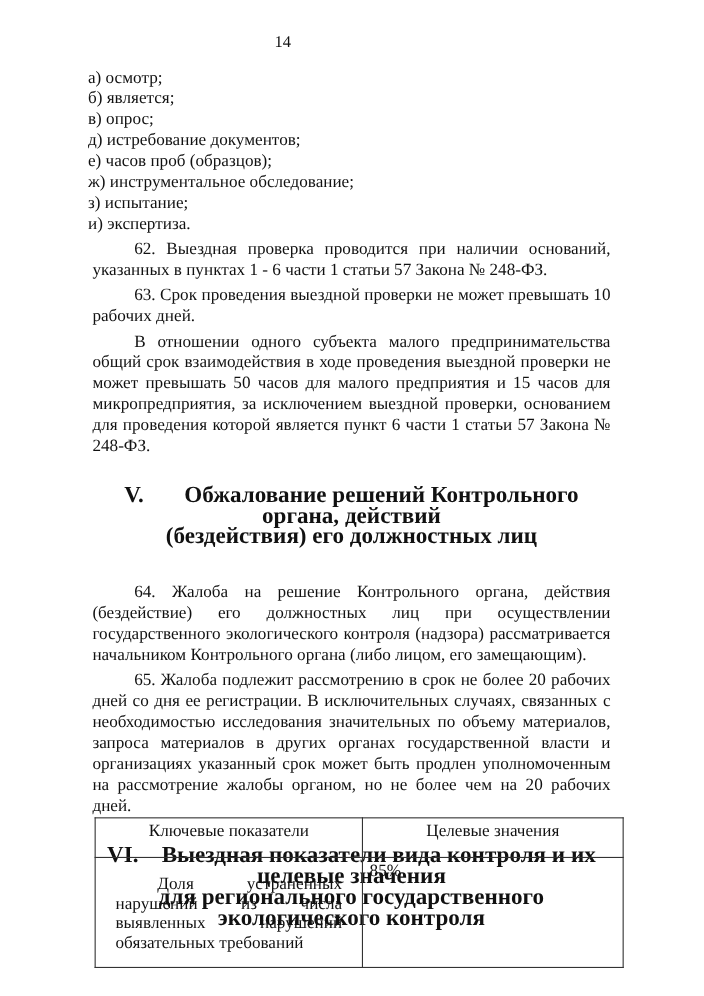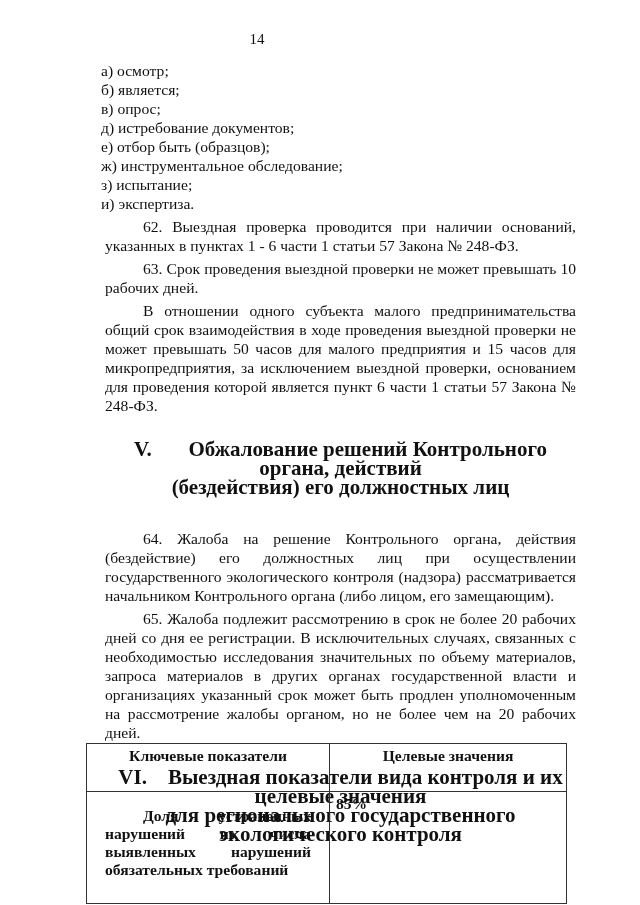--- a/index.html
+++ b/index.html
@@ -1,50 +1,50 @@
 <!DOCTYPE html>
 <html><head>
 <meta charset="utf-8">
 <style>
   html, body { margin: 0; padding: 0; background: #ffffff; }
   body { width: 640px; height: 905px; position: relative; overflow: hidden;
          font-family: "Liberation Serif", "DejaVu Serif", serif; color: #111; }
   .page-number { position: absolute; top: 31px; left: 0; width: 514px; text-align: center; font-size: 15px; }
-  .content { position: absolute; left: 101px; top: 61px; width: 479px; font-size: 15.6px; line-height: 19px; }
+  .content { position: absolute; left: 80px; top: 61px; width: 479px; font-size: 15.6px; line-height: 19px; }
   .item { margin: 0; }
   .para { margin: 4px; text-indent: 38px; text-align: justify; text-align-last: left; }
   .heading { margin: 0; font-weight: bold; text-align: center; font-size: 21px; line-height: 19px; }
   .heading .num { display: inline-block; }
   .spacer-h1a { height: 21px; }
   .spacer-h1b { height: 28px; }
   .spacer-h2a { height: 22px; }
   .spacer-h2b { height: 28px; }
   table.kpi { position: absolute; left: 86px; top: 743px; width: 481px; border-collapse: collapse;
               font-size: 15.6px; line-height: 18px; }
-  table.kpi td { border: 1.5px solid #333; vertical-align: top; padding: 3px 6px 12px 6px; font-weight: bold; }
+  table.kpi td { border: 1.5px solid #333; vertical-align: top; padding: 3px 6px 0 6px; }
   table.kpi tr.head td { height: 32px; }
   table.kpi tr.row td { height: 62px; }
   .col1 { width: 230px; }
   .h-left { text-align: center; }
   .h-right { text-align: center; }
   .cell-text { text-indent: 38px; text-align: justify; text-align-last: left; margin: 12px; }
   .cell-val { text-align: left; margin: 0; }
 </style>
 </head>
 <body>
 
 <div class="page-number">14</div>
 
 <div class="content">
   <div>
     <p class="item" style="padding-left:0">а) осмотр;</p>
     <p class="item">б) является;</p>
     <p class="item">в) опрос;</p>
     <p class="item">д) истребование документов;</p>
-    <p class="item">е) отбор быть (образцов);</p>
+    <p class="item">е) часов проб (образцов);</p>
     <p class="item">ж) инструментальное обследование;</p>
     <p class="item">з) испытание;</p>
     <p class="item">и) экспертиза.</p>
   </div>
   <p class="para">62. Выездная проверка проводится при наличии оснований, указанных в пунктах 1 - 6 части 1 статьи 57 Закона № 248-ФЗ.</p>
   <p class="para">63. Срок проведения выездной проверки не может превышать 10 рабочих дней.</p>
   <p class="para">В отношении одного субъекта малого предпринимательства общий срок взаимодействия в ходе проведения выездной проверки не может превышать 50 часов для малого предприятия и 15 часов для микропредприятия, за исключением выездной проверки, основанием для проведения которой является пункт 6 части 1 статьи 57 Закона № 248-ФЗ.</p>
 
   <div class="spacer-h1a"></div>
   <h2 class="heading">

